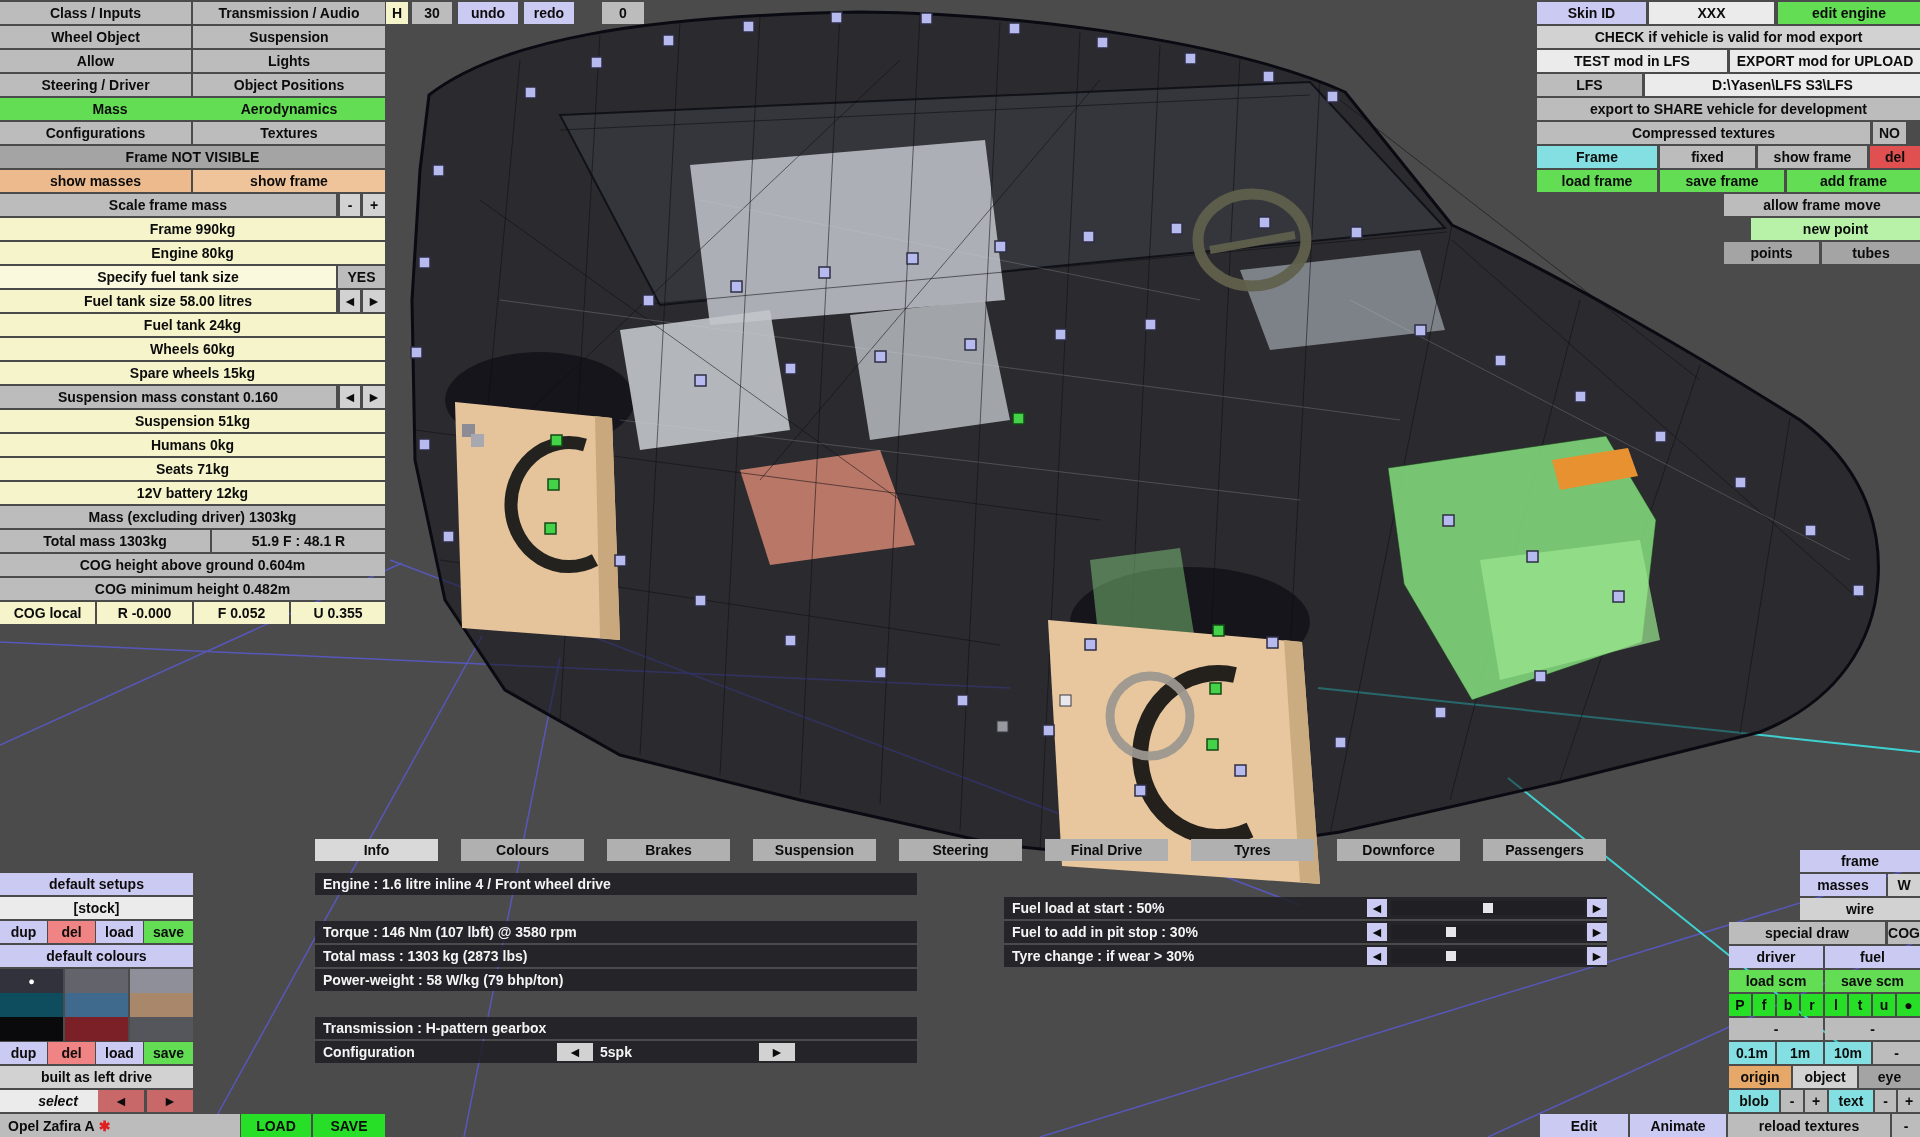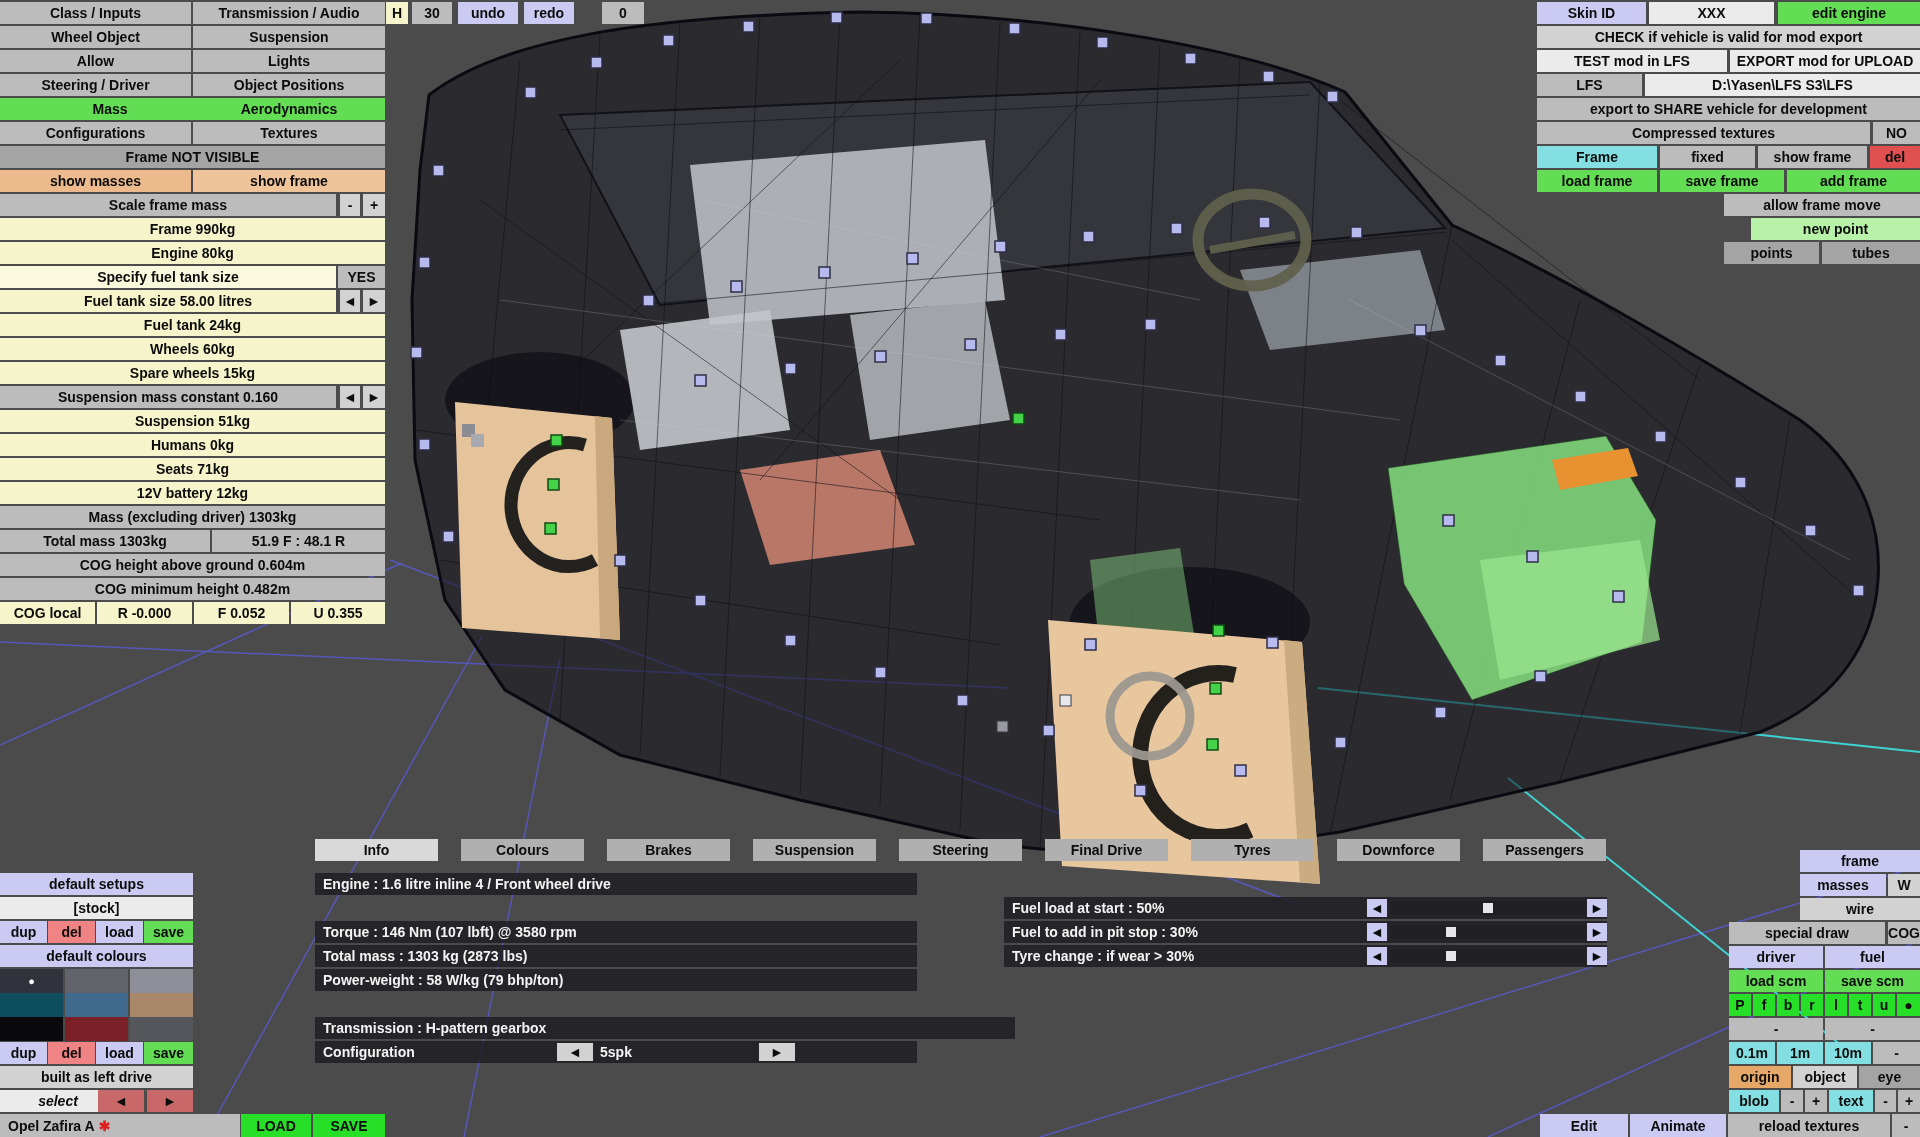--- a/index.html
+++ b/index.html
@@ -244,21 +244,21 @@
 <div class="c lav" style="left:1537px;top:2px;width:109px;">Skin ID</div>
 <div class="c wh" style="left:1649px;top:2px;width:125px;">XXX</div>
 <div class="c grn" style="left:1778px;top:2px;width:142px;">edit engine</div>
 <div class="c gr3" style="left:1537px;top:26px;width:383px;">CHECK if vehicle is valid for mod export</div>
 <div class="c wh" style="left:1537px;top:50px;width:190px;">TEST mod in LFS</div>
 <div class="c wh" style="left:1730px;top:50px;width:190px;">EXPORT mod for UPLOAD</div>
 <div class="c gr" style="left:1537px;top:74px;width:105px;">LFS</div>
 <div class="c wh" style="left:1645px;top:74px;width:275px;">D:\Yasen\LFS S3\LFS</div>
 <div class="c gr" style="left:1537px;top:98px;width:383px;">export to SHARE vehicle for development</div>
 <div class="c gr" style="left:1537px;top:122px;width:333px;">Compressed textures</div>
-<div class="c gr" style="left:1873px;top:122px;width:47px;text-align:right;">NO</div>
+<div class="c gr" style="left:1873px;top:122px;width:33px;text-align:right;">NO</div>
 <div class="c cy" style="left:1537px;top:146px;width:120px;">Frame</div>
 <div class="c gr" style="left:1660px;top:146px;width:95px;">fixed</div>
 <div class="c gr" style="left:1758px;top:146px;width:109px;">show frame</div>
 <div class="c red" style="left:1870px;top:146px;width:50px;">del</div>
 <div class="c grn" style="left:1537px;top:170px;width:120px;">load frame</div>
 <div class="c grn" style="left:1660px;top:170px;width:124px;">save frame</div>
 <div class="c grn" style="left:1787px;top:170px;width:133px;">add frame</div>
 <div class="c gr" style="left:1724px;top:194px;width:196px;">allow frame move</div>
 <div class="c pgrn" style="left:1751px;top:218px;width:169px;">new point</div>
 <div class="c gr2" style="left:1724px;top:242px;width:95px;">points</div>
@@ -271,21 +271,21 @@
 <div class="c tab" style="left:899px;top:839px;width:123px;">Steering</div>
 <div class="c tab" style="left:1045px;top:839px;width:123px;">Final Drive</div>
 <div class="c tab" style="left:1191px;top:839px;width:123px;">Tyres</div>
 <div class="c tab" style="left:1337px;top:839px;width:123px;">Downforce</div>
 <div class="c tab" style="left:1483px;top:839px;width:123px;">Passengers</div>
 
 <div class="c dk l" style="left:315px;top:873px;width:602px;">Engine : 1.6 litre inline 4 / Front wheel drive</div>
 <div class="c dk l" style="left:315px;top:921px;width:602px;">Torque : 146 Nm (107 lbft) @ 3580 rpm</div>
 <div class="c dk l" style="left:315px;top:945px;width:602px;">Total mass : 1303 kg (2873 lbs)</div>
 <div class="c dk l" style="left:315px;top:969px;width:602px;">Power-weight : 58 W/kg (79 bhp/ton)</div>
-<div class="c dk l" style="left:315px;top:1017px;width:700px;">Transmission : H-pattern gearbox</div>
+<div class="c dk l" style="left:315px;top:1017px;width:602px;">Transmission : H-pattern gearbox</div>
 <div class="c dk" style="left:315px;top:1041px;width:602px;">
   <span class="lbl">Configuration</span>
   <span class="c gr3" style="left:242px;top:2px;width:36px;height:18px;">◄</span>
   <span>5spk</span>
   <span class="c gr3" style="left:444px;top:2px;width:36px;height:18px;">►</span>
 </div>
 
 <div class="c dk" style="left:1004px;top:897px;width:603px;">
   <span class="lbl">Fuel load at start : 50%</span>
   <span class="c lav" style="left:363px;top:2px;width:20px;height:18px;">◄</span>

